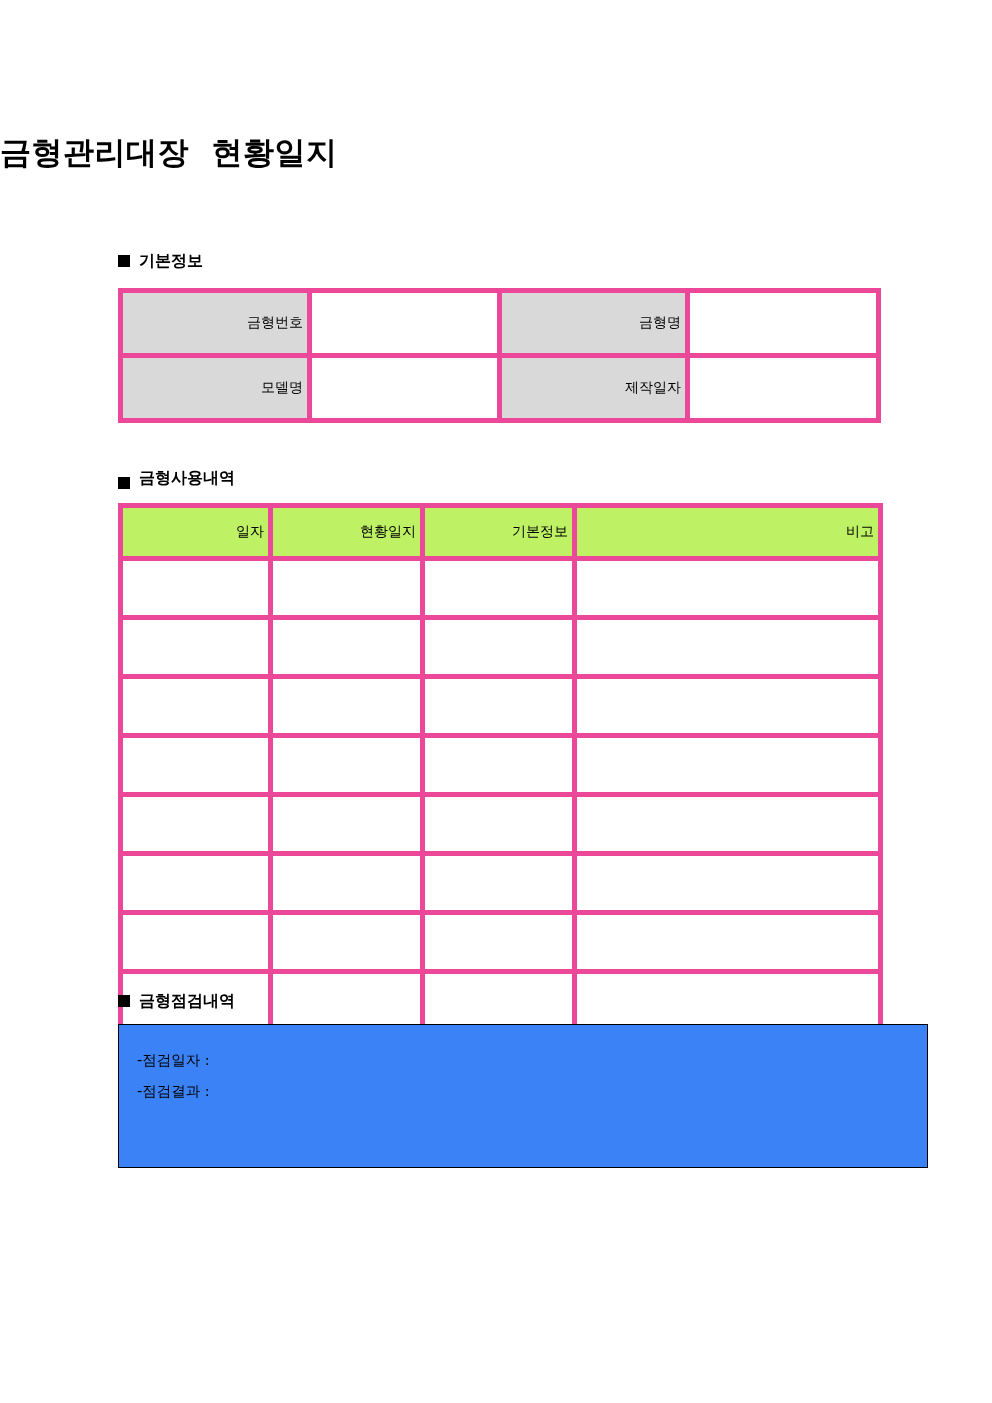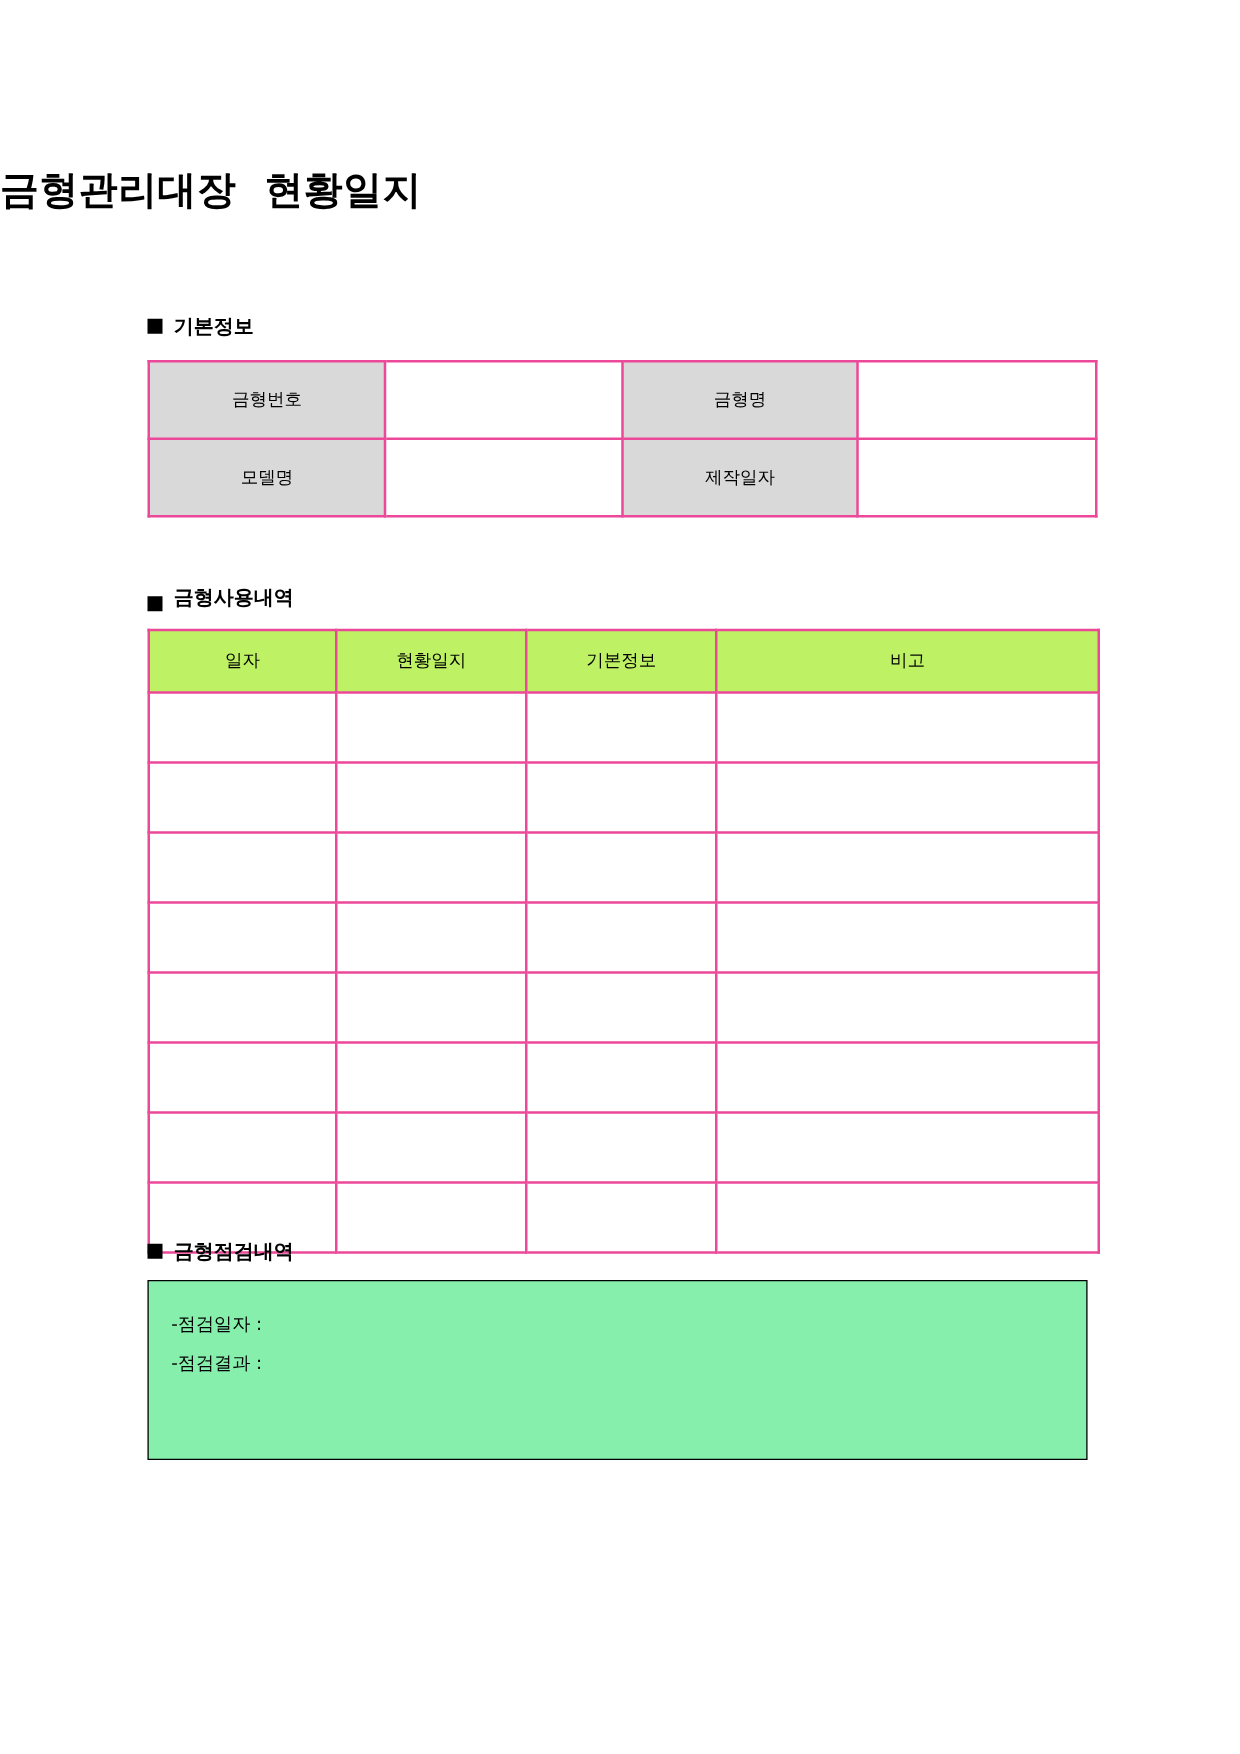--- a/index.html
+++ b/index.html
@@ -57,25 +57,25 @@
   .sec3 { top: 990px; align-items: center; }
 
   
   .tbl {
     position: absolute;
     border-collapse: collapse;
     table-layout: fixed;
     border: 1.6px solid #000000;
   }
   .tbl td, .tbl th {
-    border: 2px solid #ec4899;
+    border: 5px solid #ec4899;
     padding: 4px;
     font-weight: normal;
     font-size: 14px;
-    text-align: center;
+    text-align: right;
     vertical-align: middle;
     background: #ffffff;
   }
   .lbl {
     background: #d9d9d9 !important;
   }
 
   
   #basic-info-table {
     left: 118px;
@@ -98,24 +98,24 @@
   }
   #usage-table tbody td {
     height: 46px;
   }
 
   
   #inspection-box {
     position: absolute;
     left: 118px;
     top: 1024px;
-    width: 752px;
+    width: 810px;
     height: 144px;
     border: 1.6px solid #000000;
-    background: #86efac;
+    background: #3b82f6;
     box-sizing: border-box;
     padding: 20px 0 0 18px;
   }
   .insp-line {
     font-size: 14.5px;
     line-height: 31px;
     white-space: pre;
   }
 </style>
 </head>

